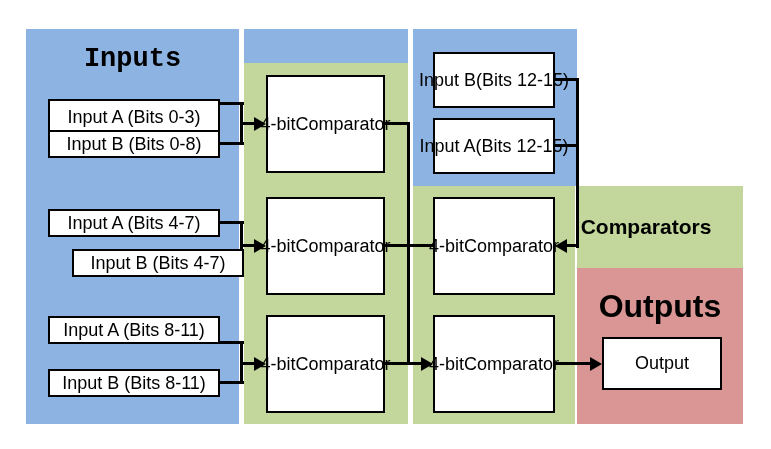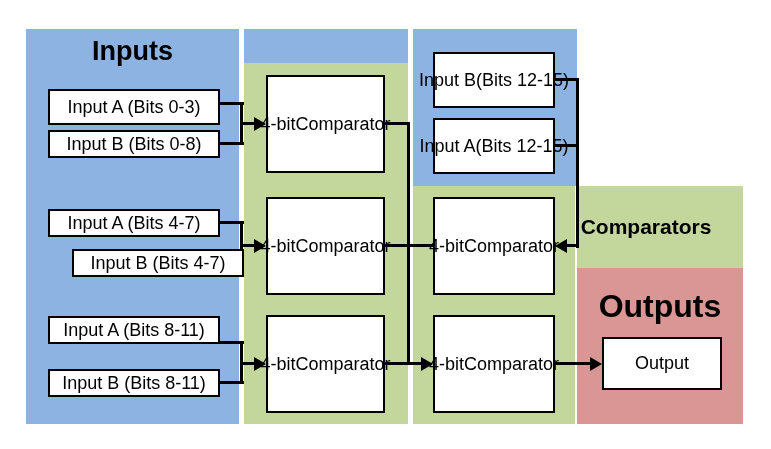--- a/index.html
+++ b/index.html
@@ -30,21 +30,21 @@
 <div id="canvas">
 
   <div class="region r-blue" style="left:26px;top:29px;width:213px;height:395px;"></div>
   <div class="region r-blue" style="left:244px;top:29px;width:164px;height:34px;"></div>
   <div class="region r-green" style="left:244px;top:63px;width:164px;height:361px;"></div>
   <div class="region r-blue" style="left:413px;top:29px;width:164px;height:157px;"></div>
   <div class="region r-green" style="left:413px;top:186px;width:162px;height:238px;"></div>
   <div class="region r-green" style="left:577px;top:186px;width:166px;height:82px;"></div>
   <div class="region r-red" style="left:577px;top:268px;width:166px;height:156px;"></div>
 
-  <div class="title" style="left:26px;top:36px;width:213px;font-size:27px;">Inputs</div>
+  <div class="title" style="left:26px;top:44px;width:213px;font-size:27px;font-family:Liberation Mono, monospace;">Inputs</div>
   <div class="title" style="left:577px;top:215px;width:138px;font-size:21px;">Comparators</div>
   <div class="title" style="left:577px;top:288px;width:166px;font-size:32px;">Outputs</div>
 
   <div class="wire" style="left:220px;top:102px;width:24px;height:3px;"></div>
   <div class="wire" style="left:220px;top:142px;width:24px;height:3px;"></div>
   <div class="wire" style="left:240px;top:102px;width:3px;height:43px;"></div>
   <div class="wire" style="left:240px;top:122px;width:16px;height:3px;"></div>
   <div class="ah-right" style="left:254px;top:117px;"></div>
 
   <div class="wire" style="left:220px;top:221px;width:24px;height:3px;"></div>
@@ -69,21 +69,21 @@
   <div class="wire" style="left:407px;top:122px;width:3px;height:243px;"></div>
 
   <div class="wire" style="left:385px;top:244px;width:48px;height:3px;"></div>
 
   <div class="wire" style="left:385px;top:362px;width:38px;height:3px;"></div>
   <div class="ah-right" style="left:421px;top:357px;"></div>
 
   <div class="wire" style="left:555px;top:362px;width:37px;height:3px;"></div>
   <div class="ah-right" style="left:590px;top:357px;"></div>
 
-  <div class="box" style="left:48px;top:89px;width:172px;height:36px;">
+  <div class="box" style="left:48px;top:99px;width:172px;height:36px;">
     <span class="ln">Input A (Bits 0-3)</span>
   </div>
   <div class="box" style="left:48px;top:130px;width:172px;height:28px;">
     <span class="ln">Input B (Bits 0-8)</span>
   </div>
   <div class="box" style="left:48px;top:209px;width:172px;height:28px;">
     <span class="ln">Input A (Bits 4-7)</span>
   </div>
   <div class="box" style="left:48px;top:249px;width:172px;height:28px;margin-left:24px;">
     <span class="ln">Input B (Bits 4-7)</span>

